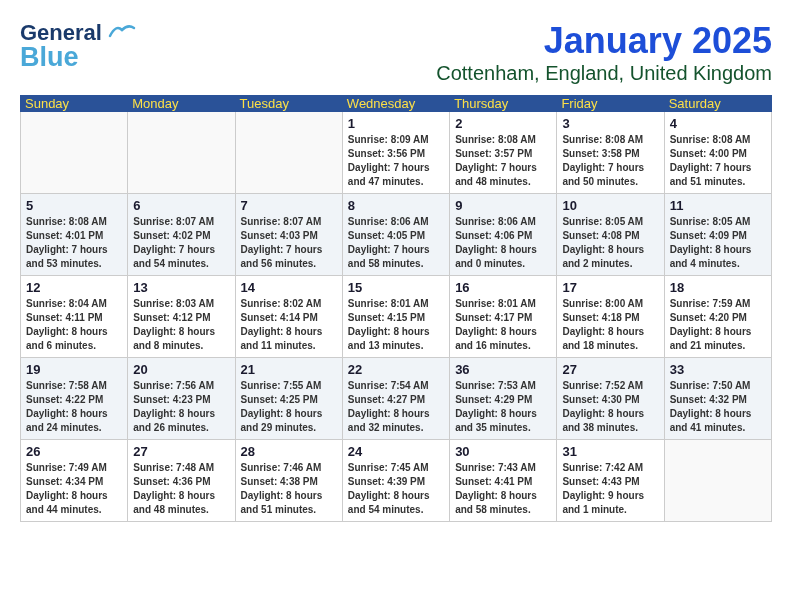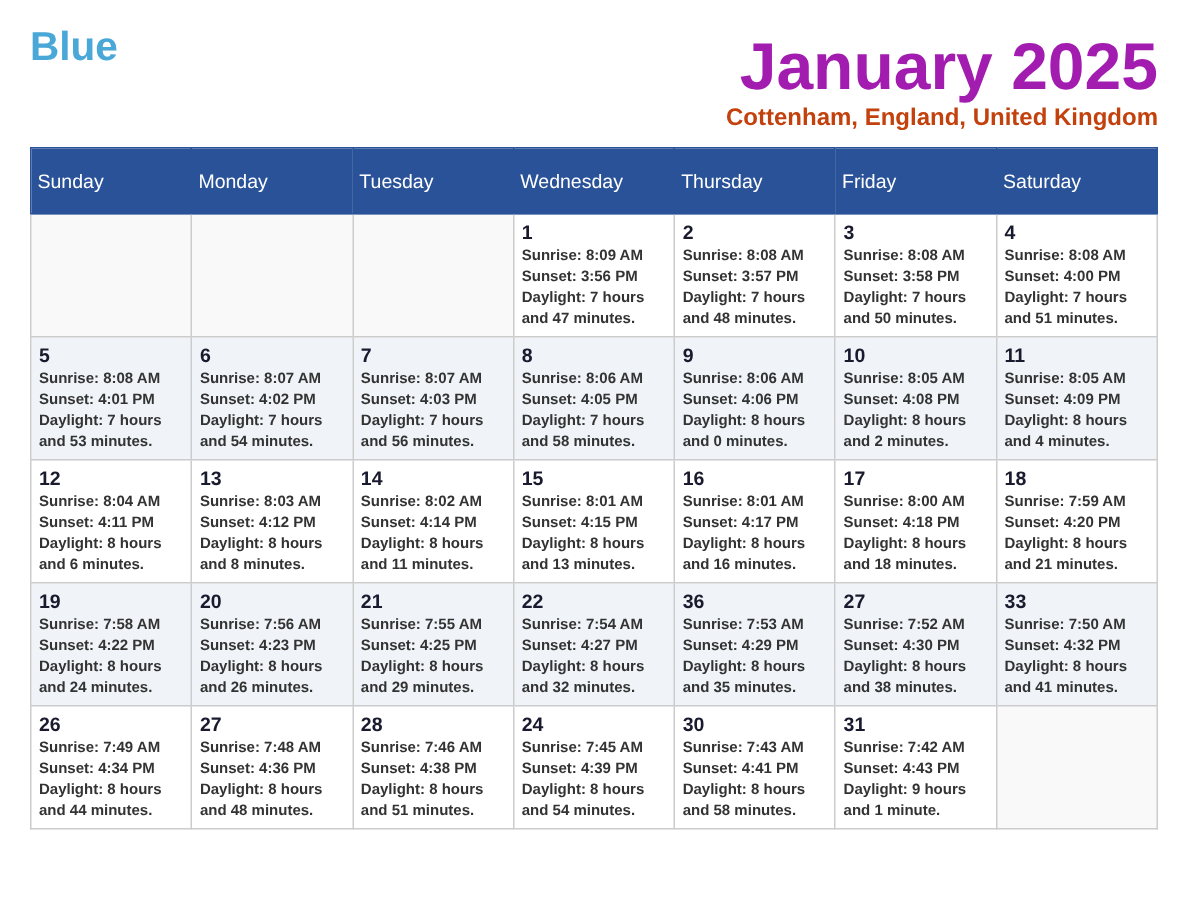--- a/index.html
+++ b/index.html
@@ -18,38 +18,37 @@
     }
     .logo {
       display: flex;
       flex-direction: column;
       align-items: flex-start;
     }
     .title-area {
       text-align: right;
     }
     .month-title {
-      font-size: 44px;
+      font-size: 36px;
       font-weight: bold;
-      color: #a21caf;
+      color: #1d4ed8;
     }
     .location {
-      font-size: 16px;
-      color: #c2410c;
-      font-weight: bold;
+      font-size: 20px;
+      color: #14532d;
     }
     .calendar {
       width: 100%;
       border-collapse: collapse;
       font-size: 11px;
     }
     .calendar th {
       background-color: #2a5298;
-      color: #ffffff;
-      padding: 14px 4px;
+      color: #fde047;
+      padding: 0 4px;
       text-align: left;
       font-size: 13px;
       font-weight: normal;
       border: 1px solid #2a5298;
       margin-top: 16px;
     }
     .calendar td {
       border: 1px solid #ccc;
       padding: 4px 5px;
       vertical-align: top;
@@ -78,20 +77,29 @@
     }
     .row-bg-white td { background: #fff; }
     .row-bg-gray td { background: #f0f4f8; }
     .row-bg-white td.empty { background: #f9f9f9; }
   </style>
 </head>
 <body>
 
 <div class="header-area">
   <div class="logo">
+    <div style="display:flex;align-items:center;">
+      <div>
+        <span style="font-size:22px;font-weight:bold;color:#1a3a6b;">General</span>
+        
+        <svg style="display:inline-block;margin-left:2px;vertical-align:top;margin-top:2px;" width="28" height="18" viewBox="0 0 28 18">
+          <path d="M2,14 Q8,2 14,8 Q20,2 26,6" stroke="#4aa8d8" stroke-width="2.5" fill="none" stroke-linecap="round"></path>
+        </svg>
+      </div>
+    </div>
     <div style="font-size:27px;font-weight:bold;color:#4aa8d8;margin-top:-4px;">Blue</div>
   </div>
   <div class="title-area">
     <div class="month-title">January 2025</div>
     <div class="location">Cottenham, England, United Kingdom</div>
   </div>
 </div>
 
 <table class="calendar">
   <thead>

